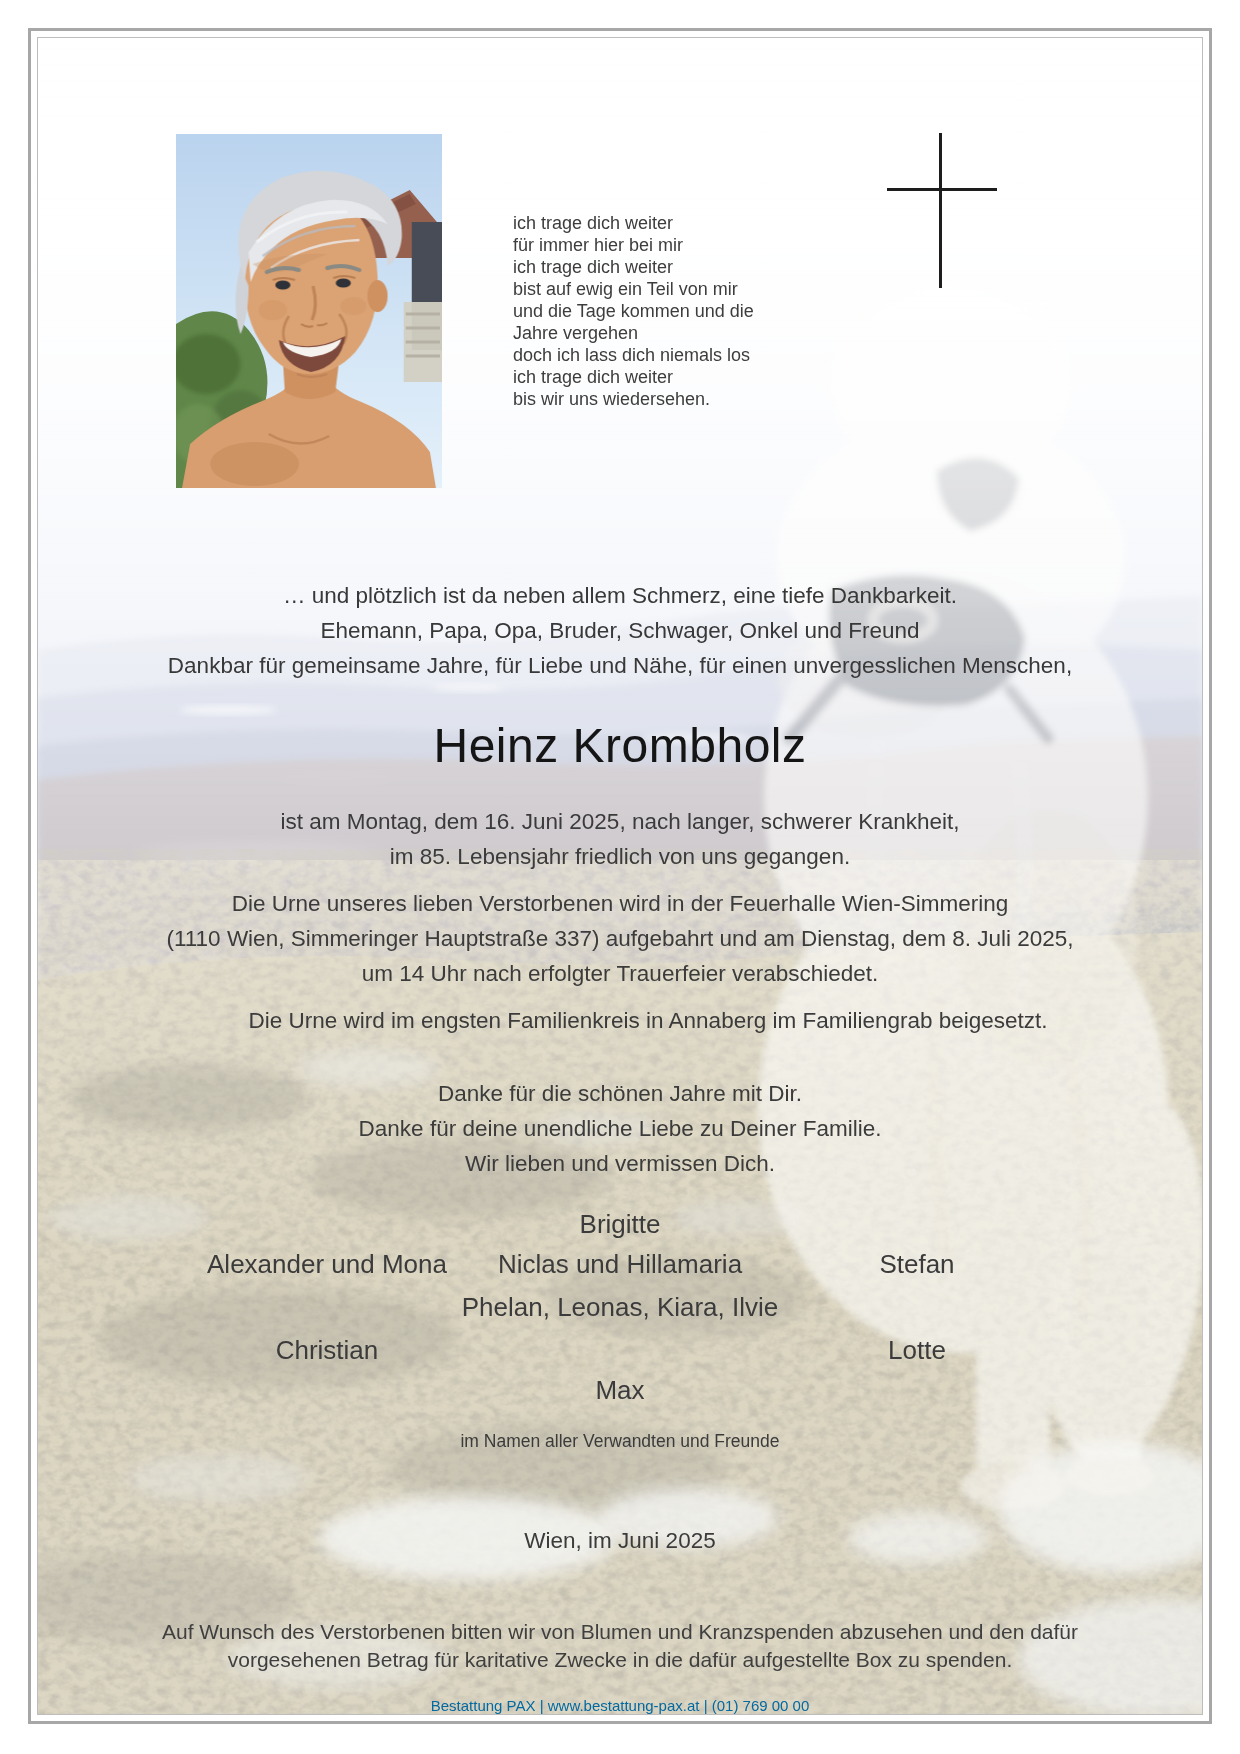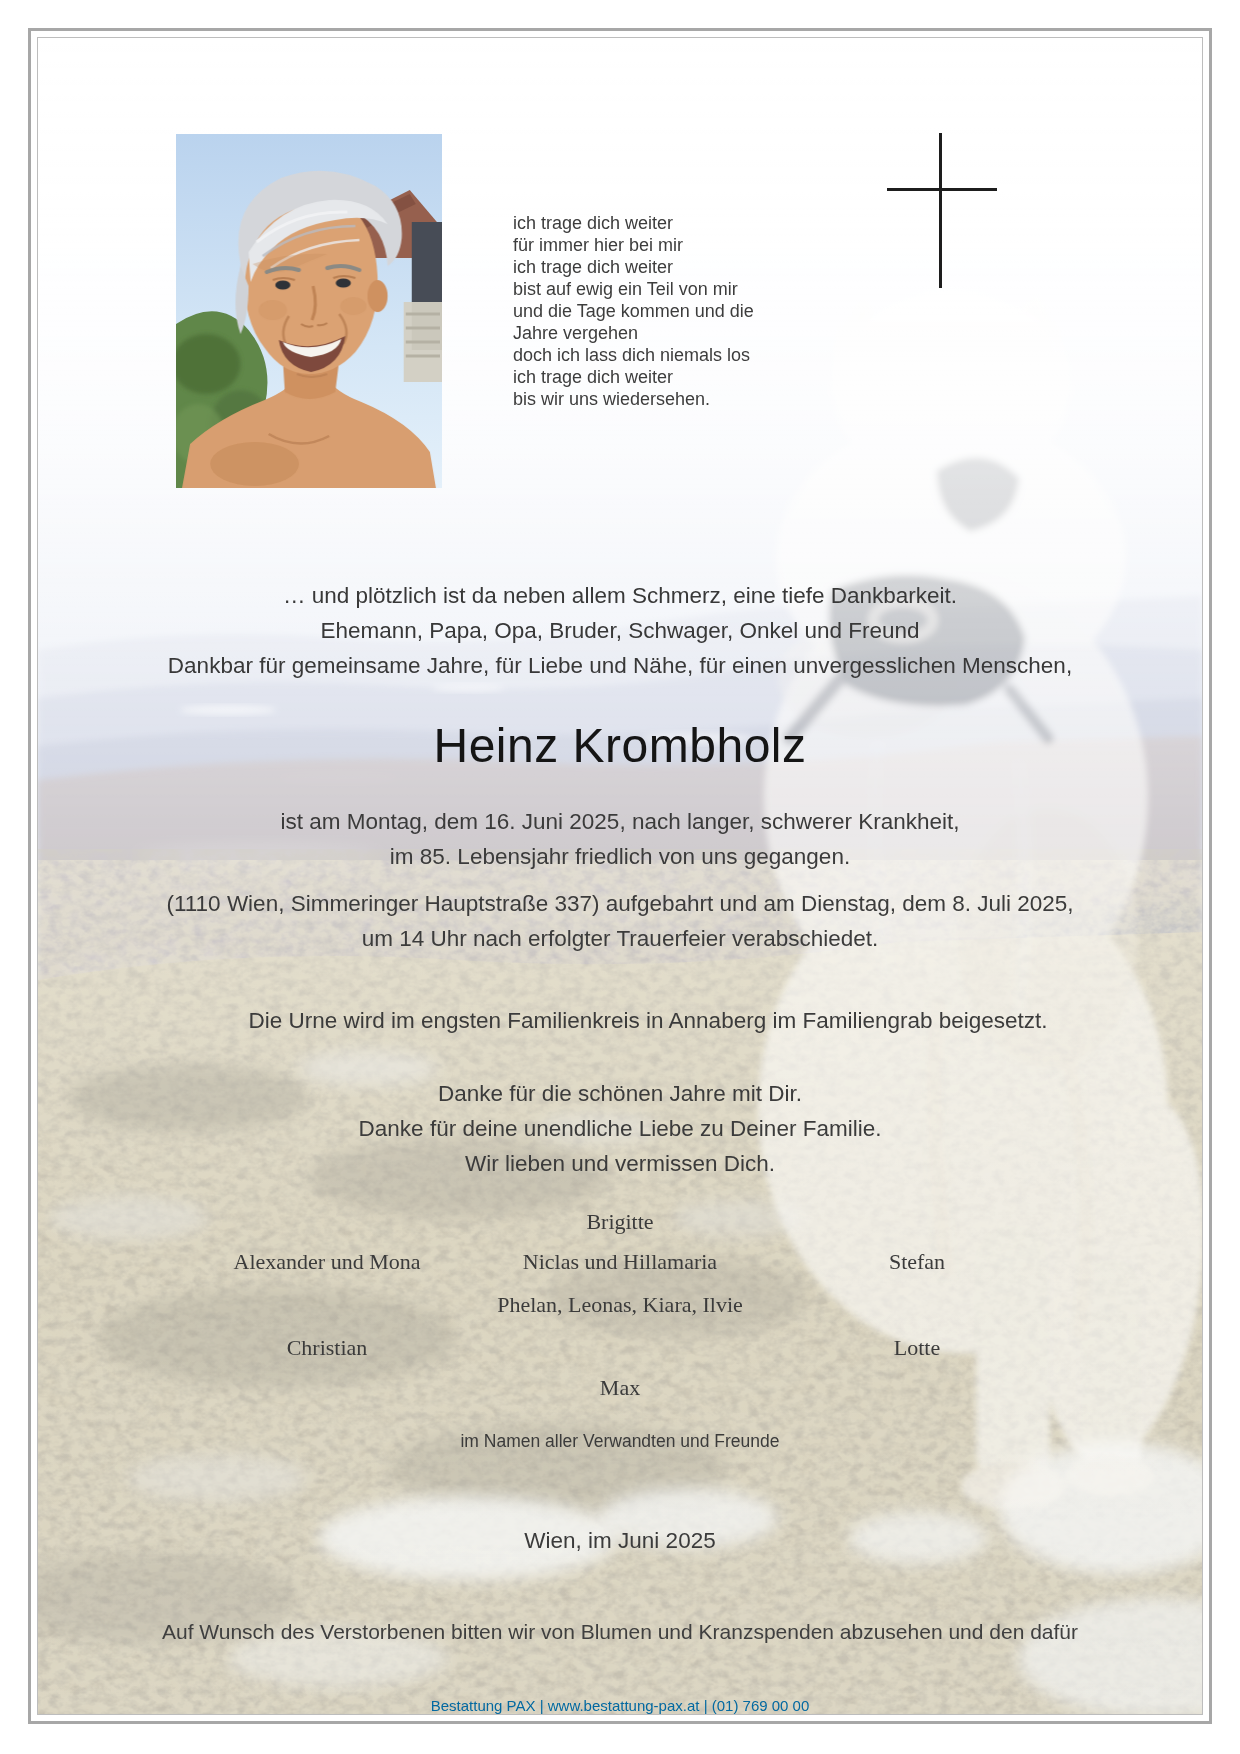--- a/index.html
+++ b/index.html
@@ -35,21 +35,21 @@
     font-size:18px;line-height:22px;color:#3d3d3d;text-align:left;
   }
 
   .cblock{position:absolute;left:38px;width:1164px;text-align:center;}
   .intro{top:562px;font-size:22.5px;line-height:35px;color:#383838;}
   .deceased-name{top:703px;font-size:48px;line-height:54px;color:#151515;letter-spacing:0.5px;}
   .passing{top:788px;font-size:22.5px;line-height:35px;}
   .urn{top:870px;font-size:22.5px;line-height:35px;}
   .burial{top:987px;font-size:22.5px;line-height:35px;padding-left:28px;}
   .thanks{top:1060px;font-size:22.5px;line-height:35px;}
-  .m-row{position:absolute;left:38px;width:936px;height:30px;font-size:22px;font-family:Liberation Serif, serif;}
+  .m-row{position:absolute;left:38px;width:936px;height:30px;font-size:26px;}
   .m-center{position:absolute;left:582px;transform:translateX(-50%);white-space:nowrap;}
   .m-left{position:absolute;left:289px;transform:translateX(-50%);white-space:nowrap;}
   .m-right{position:absolute;left:879px;transform:translateX(-50%);white-space:nowrap;}
   .row-brigitte{top:1193px;}
   .row-children{top:1233px;}
   .row-grandchildren{top:1276px;}
   .row-relatives{top:1319px;}
   .row-max{top:1359px;}
   .closing{top:1413px;font-size:17.5px;line-height:24px;}
   .dateline{top:1511px;font-size:22.5px;line-height:28px;}
@@ -268,20 +268,21 @@
         <div>Dankbar für gemeinsame Jahre, für Liebe und Nähe, für einen unvergesslichen Menschen,</div>
       </div>
 
     <div class="cblock deceased-name">Heinz Krombholz</div>
 
     <div class="cblock passing">
         <div>ist am Montag, dem 16. Juni 2025, nach langer, schwerer Krankheit,</div>
         <div>im 85. Lebensjahr friedlich von uns gegangen.</div>
       </div>
     <div class="cblock urn">
+        <div>Die Urne unseres lieben Verstorbenen wird in der Feuerhalle Wien-Simmering</div>
         <div>(1110 Wien, Simmeringer Hauptstraße 337) aufgebahrt und am Dienstag, dem 8. Juli 2025,</div>
         <div>um 14 Uhr nach erfolgter Trauerfeier verabschiedet.</div>
       </div>
     <div class="cblock burial">
         <div>Die Urne wird im engsten Familienkreis in Annaberg im Familiengrab beigesetzt.</div>
       </div>
 
     <div class="cblock thanks">
         <div>Danke für die schönen Jahre mit Dir.</div>
         <div>Danke für deine unendliche Liebe zu Deiner Familie.</div>
@@ -305,20 +306,21 @@
     </div>
     <div class="m-row row-max">
       <span class="m-center">Max</span>
     </div>
     <div class="cblock closing">im Namen aller Verwandten und Freunde</div>
 
     <div class="cblock dateline">Wien, im Juni 2025</div>
 
     <div class="cblock donation">
         <div>Auf Wunsch des Verstorbenen bitten wir von Blumen und Kranzspenden abzusehen und den dafür</div>
+        <div>vorgesehenen Betrag für karitative Zwecke in die dafür aufgestellte Box zu spenden.</div>
       </div>
 
     <div class="cblock footerline">Bestattung PAX | www.bestattung-pax.at | (01) 769 00 00</div>
 
   </div>
 
   <div class="frame-outer"></div>
   <div class="frame-inner"></div>
 
 </div>

